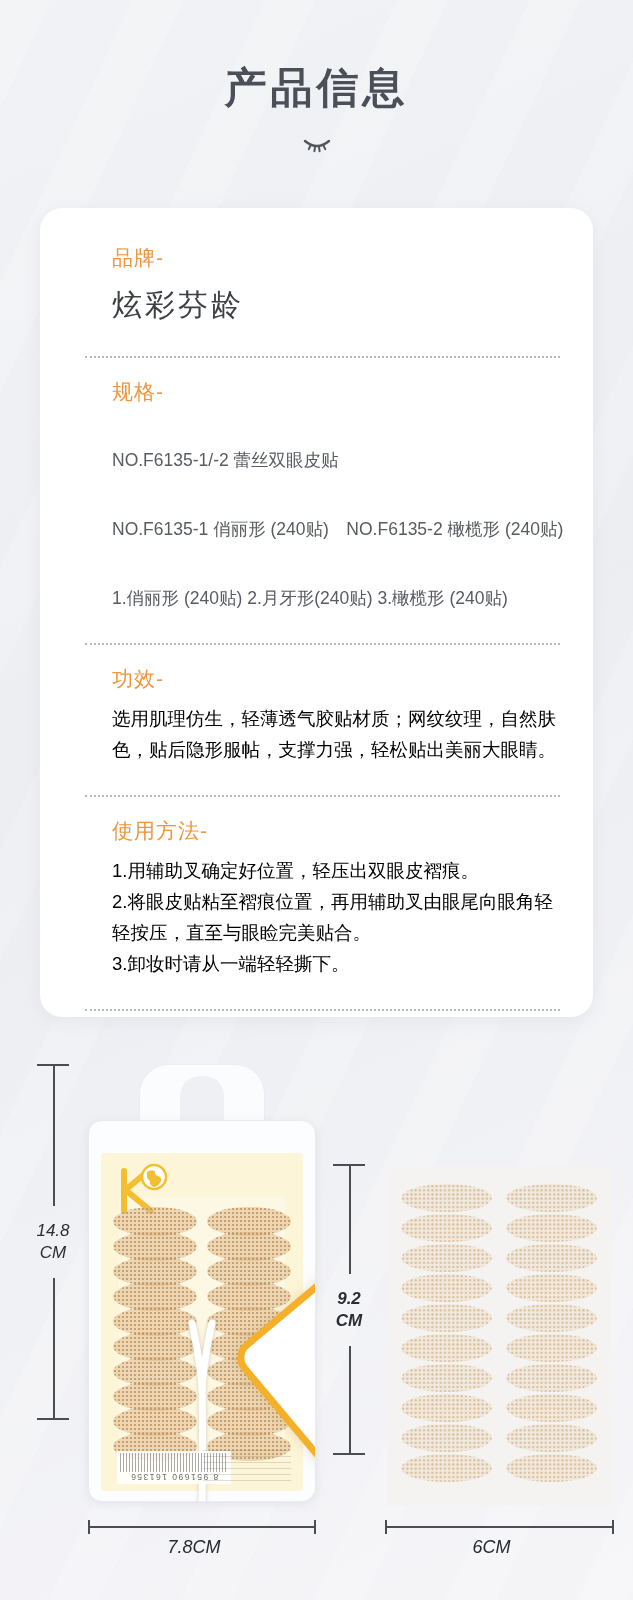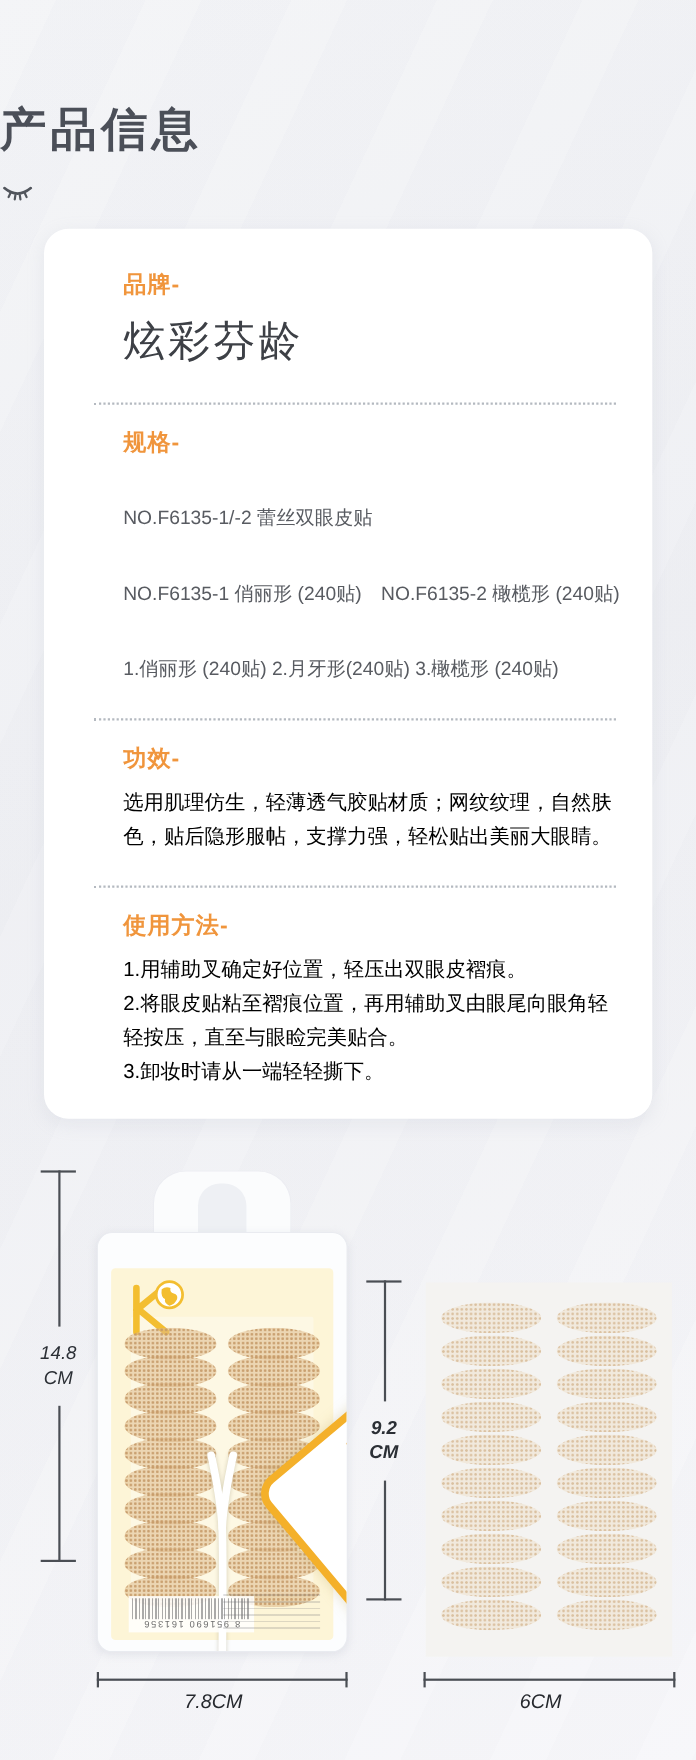--- a/index.html
+++ b/index.html
@@ -7,33 +7,33 @@
     width:633px;height:1600px;position:relative;overflow:hidden;
     font-family:"Liberation Sans",sans-serif;
     background:linear-gradient(155deg,#f2f3f6 0%,#edeef2 45%,#f6f6f9 100%);
   }
   body::before{
     content:"";position:absolute;inset:0;pointer-events:none;
     background:repeating-linear-gradient(115deg,rgba(255,255,255,.5) 0 46px,rgba(235,236,241,.35) 46px 120px);
     opacity:.28;
   }
   
-  .header{position:relative;padding-top:94px;}
+  .header{position:relative;padding-top:64px;text-align:center;}
   .page-title{font-size:42px;font-weight:bold;color:#4b4f58;letter-spacing:4px;line-height:1.15;}
   .eyelash{margin-top:24px;display:inline-block;}
   
   .card{
     position:absolute;left:40px;top:208px;width:553px;height:809px;box-sizing:border-box;
     background:#ffffff;border-radius:22px;overflow:hidden;
     box-shadow:0 4px 16px rgba(170,176,190,.16);
     padding:36px 0 0 0;
   }
   .section{padding:0 33px 0 72px;}
-  .section-heading{font-size:21px;font-weight:bold;color:#f0953c;letter-spacing:1px;}
-  .brand-name{margin-top:13px;font-size:38px;color:#3d4046;letter-spacing:3px;font-weight:normal;}
+  .section-heading{font-size:21px;font-weight:normal;color:#f0953c;letter-spacing:1px;}
+  .brand-name{margin-top:13px;font-size:30px;color:#3d4046;letter-spacing:3px;font-weight:normal;}
   .body-text{margin-top:10px;font-size:18.5px;color:#000000;line-height:31px;}
   .spec-line{font-size:17.5px;color:#585b61;line-height:29px;white-space:nowrap;margin-top:40px;}
   .spec-block{margin-top:10px;}
   .divider{border:none;border-top:2px dotted #b4b9c0;margin:30px 33px 20px 45px;height:0;}
   
   .figure{position:absolute;left:0;top:1040px;width:633px;height:560px;}
   .measure-v{position:absolute;width:34px;}
   .measure-v .cap{position:absolute;left:1px;right:1px;height:2px;background:#4a4e54;}
   .measure-v .cap.t{top:0;} .measure-v .cap.b{bottom:0;}
   .measure-v .vline{position:absolute;left:50%;width:1.5px;background:#4a4e54;}

